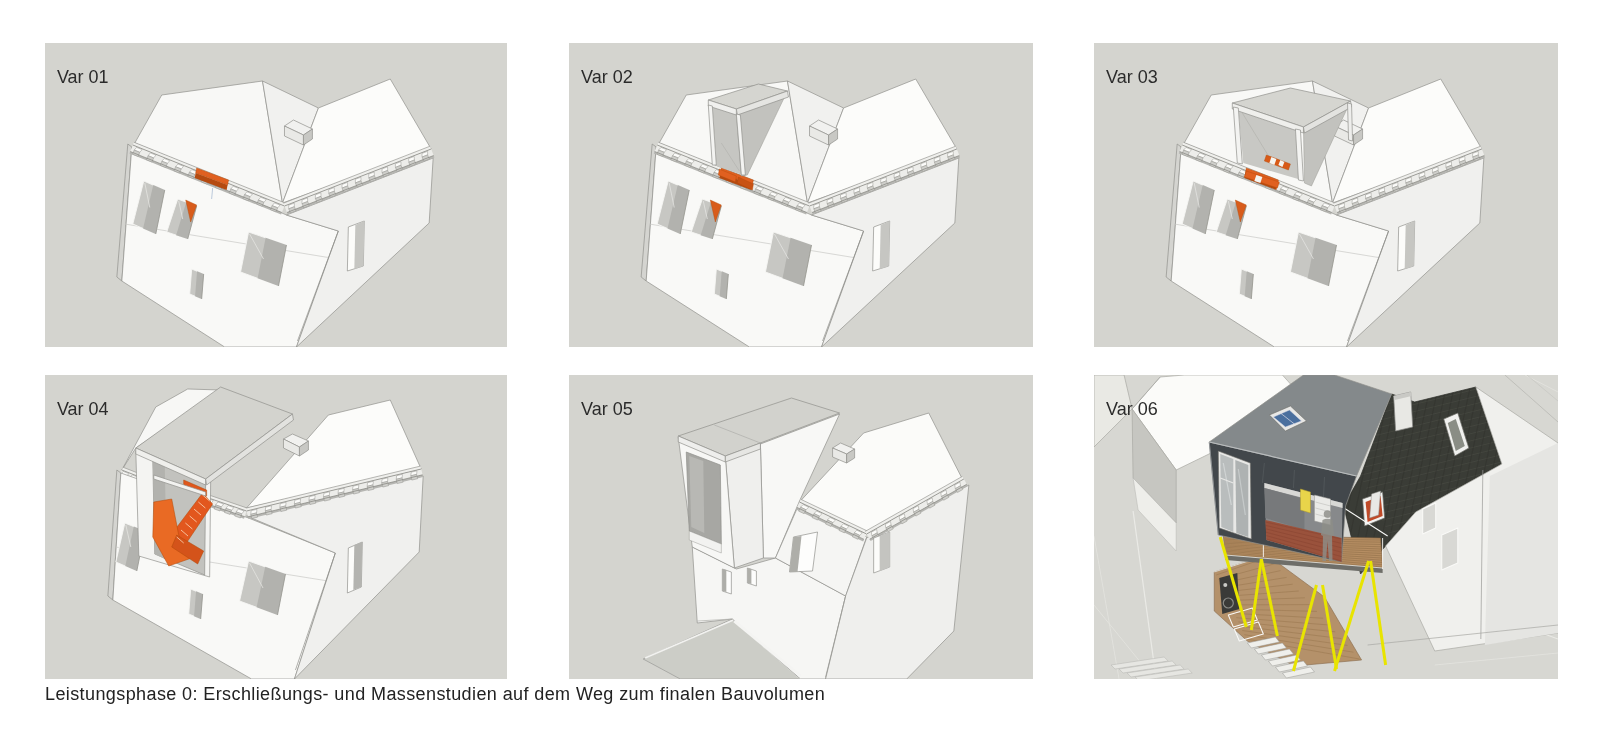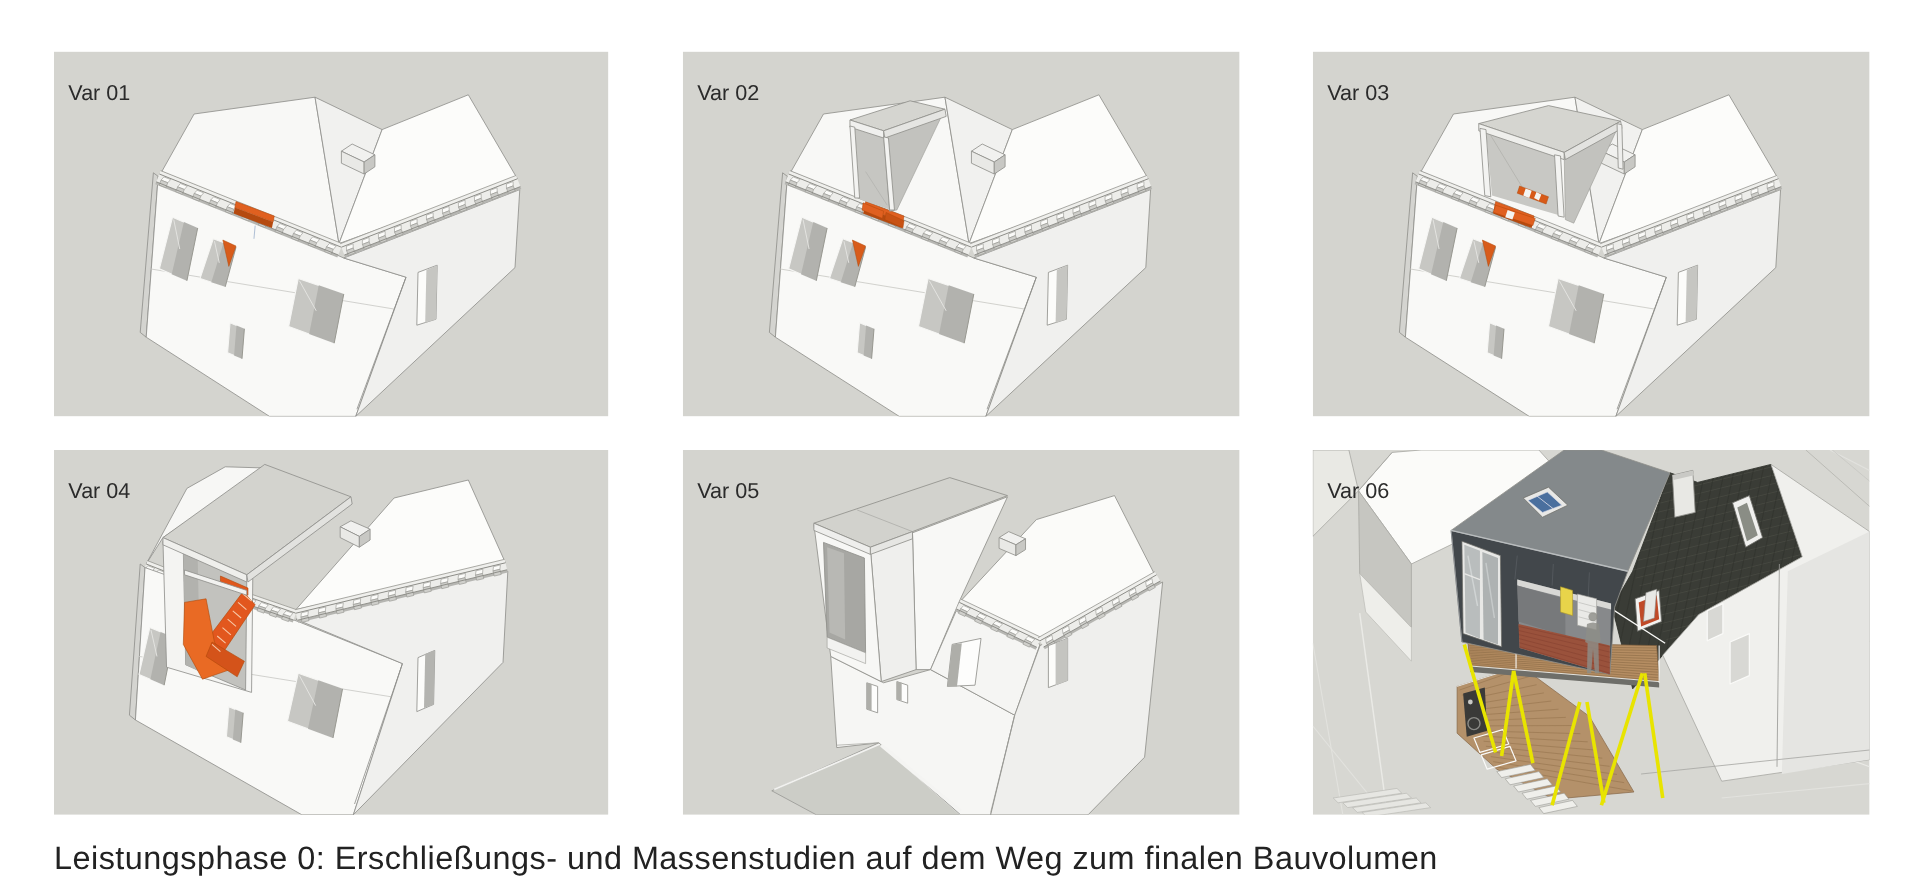--- a/index.html
+++ b/index.html
@@ -1,16 +1,16 @@
 <!DOCTYPE html>
 <html><head><meta charset="utf-8"><style>
 html,body{margin:0;padding:0;background:#ffffff;width:1600px;height:736px;overflow:hidden}
 body{font-family:"Liberation Sans",sans-serif;position:relative}
 .panel{position:absolute}
-.caption{position:absolute;left:45px;top:700px;font-size:27px;letter-spacing:0.4px;color:#222;white-space:nowrap}
+.caption{position:absolute;left:45px;top:684px;font-size:18px;letter-spacing:0.4px;color:#222;white-space:nowrap}
 </style></head><body>
 
 <svg class="panel" style="left:45px;top:43px" width="462" height="304" viewBox="0 0 463 304" preserveAspectRatio="none">
 <rect width="463" height="304" fill="#d4d4cf"></rect>
 
 <polygon points="83.0,101.0 87.0,104.0 77.0,238.0 72.0,234.0" fill="#d4d4d0" stroke="#90908c" stroke-width="0.7" stroke-linejoin="round"></polygon>
 
 <polygon points="87.0,104.0 242.0,172.0 294.0,188.0 252.0,304.0 180.0,304.0 77.0,238.0" fill="#f9f9f7" stroke="#90908c" stroke-width="0.7" stroke-linejoin="round"></polygon>
 
 <line x1="80.0" y1="181.0" x2="293.0" y2="216.0" stroke="#c9c9c5" stroke-width="0.7"></line>

